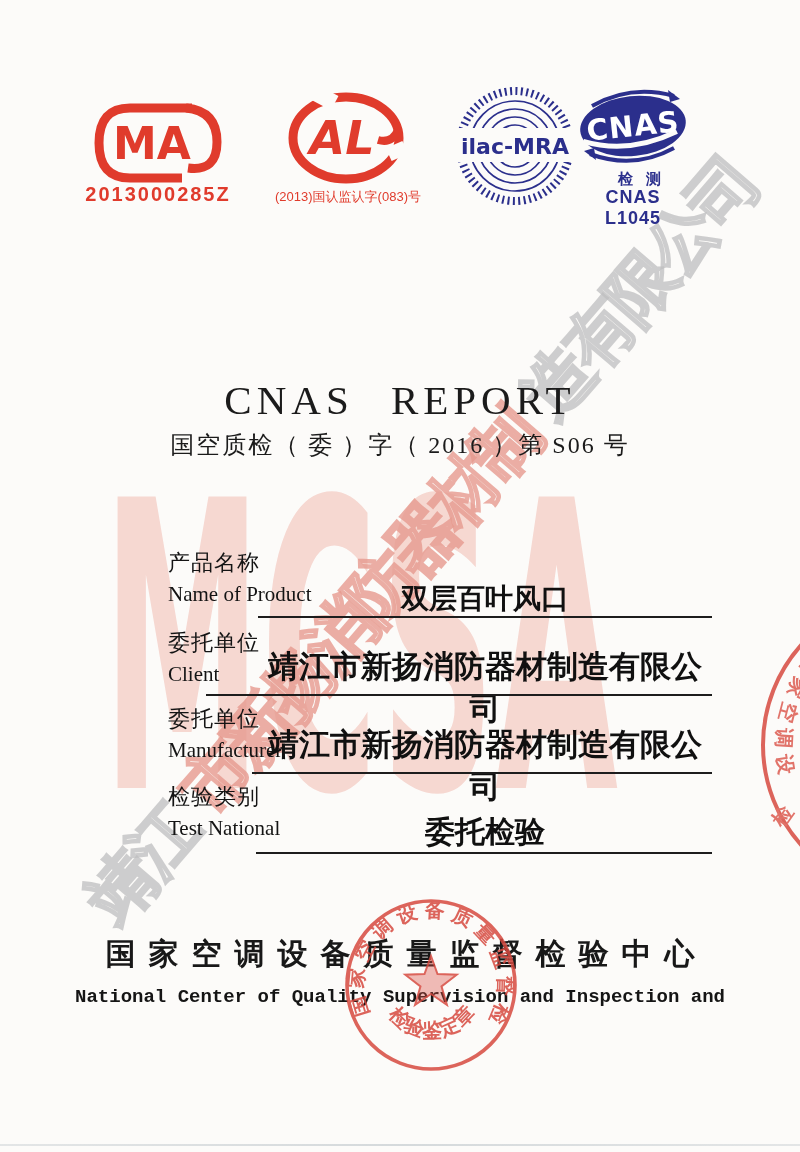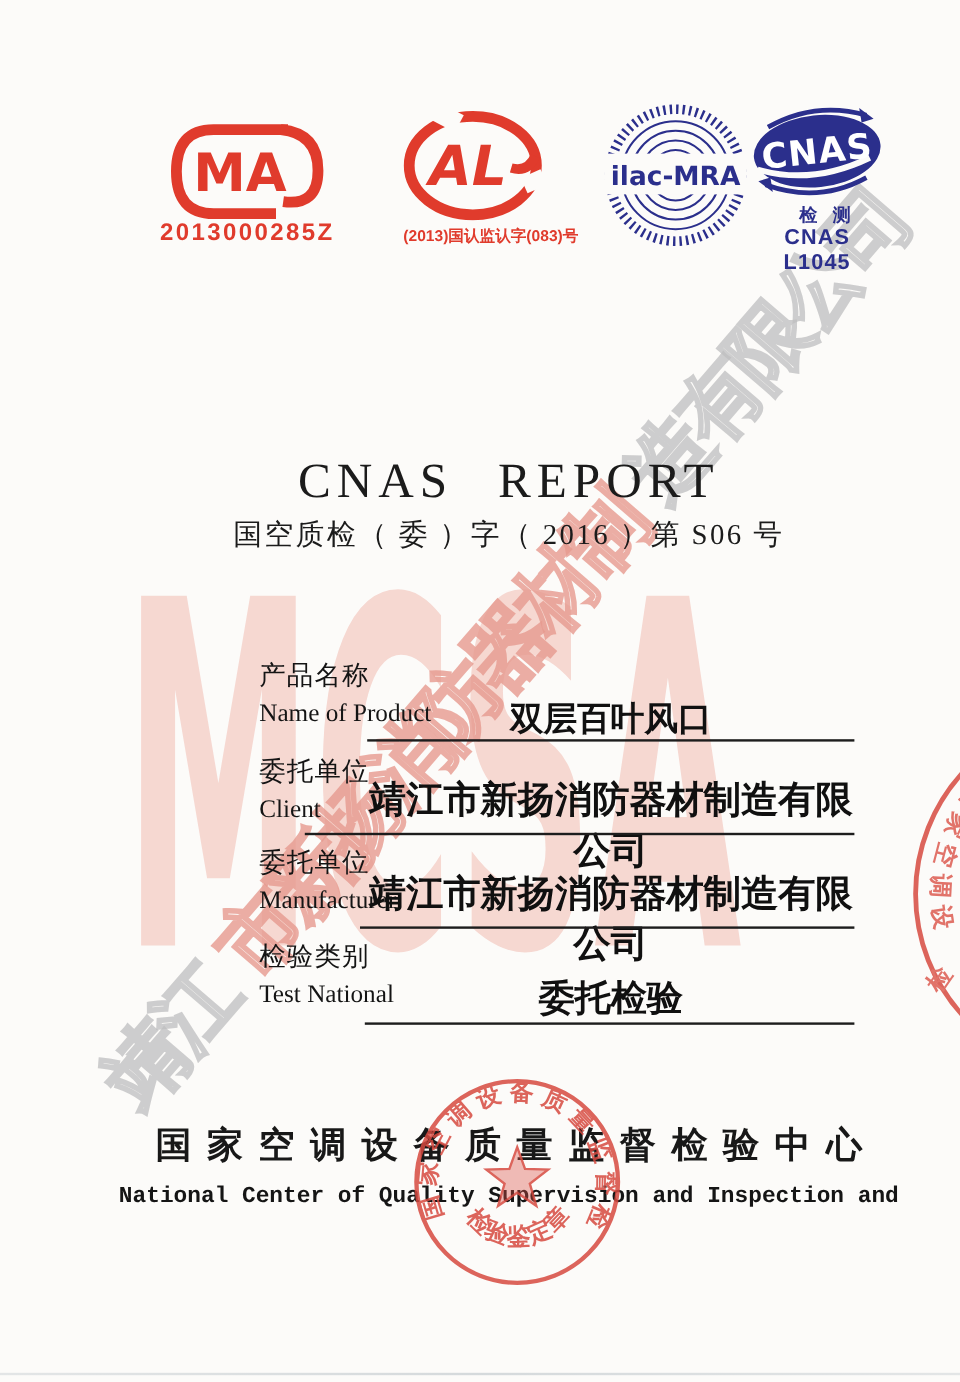--- a/index.html
+++ b/index.html
@@ -5,32 +5,32 @@
   html,body{margin:0;padding:0;}
   body{background:#e8e6e3;font-family:"Liberation Serif", serif;}
   #page{
     position:relative; width:800px; height:1152px; margin:0 auto;
     background:#fcfbf9; overflow:hidden;
   }
   #page::after{content:""; position:absolute; left:0; right:0; bottom:6px; height:2px;
     background:linear-gradient(to right,#d8dcde,#c4cbcf,#d8dcde); opacity:.7;}
   
   .wm-layer{position:absolute; inset:0; z-index:1; pointer-events:none;padding-left:48px;}
-  .content-layer{position:absolute; inset:0; z-index:2;margin-left:48px;}
+  .content-layer{position:absolute; inset:0; z-index:2;}
   .stamp-layer{position:absolute; inset:0; z-index:3; pointer-events:none;}
   .stamp{mix-blend-mode:multiply; opacity:.85;}
   
   .logo{position:absolute;}
   #cma-logo{left:94px; top:102px;}
   #cma-code{position:absolute; left:84px; top:183px; width:148px; text-align:center;
     color:#e03b2c; font-family:"Liberation Sans",sans-serif; font-weight:bold;
     font-size:20px; letter-spacing:2px;}
   #cal-logo{left:288px; top:92px;}
-  #cal-caption{position:absolute; left:262px; top:188px; width:172px; text-align:right;
-    color:#e03b2c; font-weight:bold; font-size:13px; font-family:"Liberation Sans",sans-serif;}
+  #cal-caption{position:absolute; left:262px; top:188px; width:172px; text-align:center;
+    color:#e03b2c; font-weight:normal; font-size:13px; font-family:"Liberation Sans",sans-serif;}
   #ilac-logo{left:456px; top:84px;}
   #cnas-logo{left:576px; top:86px;}
   #cnas-sub{position:absolute; left:576px; top:170px; width:114px; text-align:center;
     color:#2b2f8c; font-weight:bold; font-size:15px; letter-spacing:13px; padding-left:13px;
     font-family:"DejaVu Sans",sans-serif;}
   #cnas-code{position:absolute; left:576px; top:187px; width:114px; text-align:center;
     color:#2b2f8c; font-weight:bold; font-size:18px; letter-spacing:1px;
     font-family:"Liberation Sans",sans-serif;}
   
   #title-zh{position:absolute; left:0; top:266px; width:100%; text-align:center;

